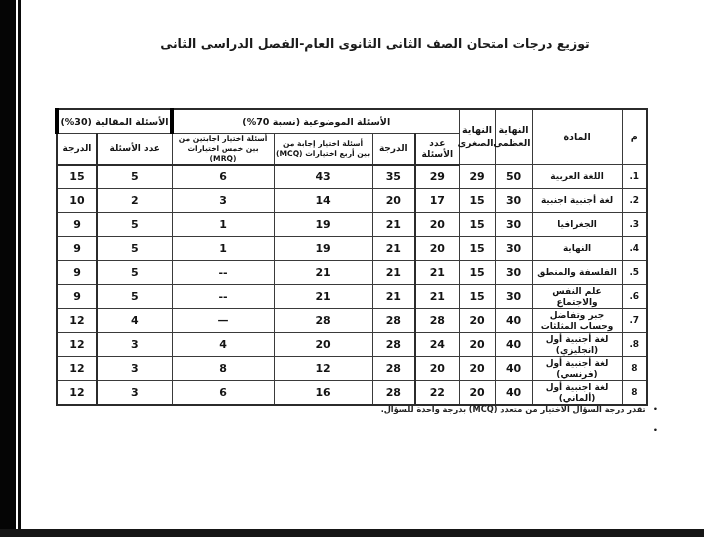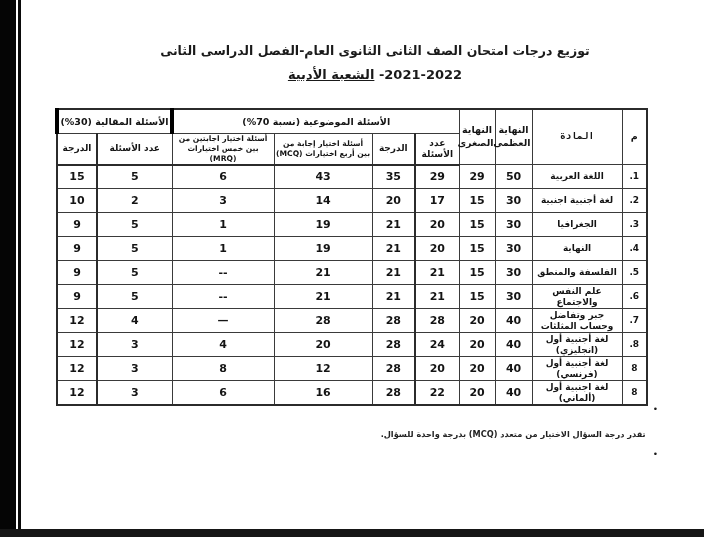--- a/index.html
+++ b/index.html
@@ -4,56 +4,55 @@
 <style>
   html,body{margin:0;padding:0;}
   body{
     width:704px;height:537px;position:relative;overflow:hidden;
     background:#ffffff;font-family:"DejaVu Sans",sans-serif;color:#1a1a1a;
   }
   .left-bar{position:absolute;left:0;top:0;width:16px;height:537px;background:#050505;}
   .left-line{position:absolute;left:18px;top:0;width:3px;height:537px;background:#0a0a0a;}
   .bottom-bar{position:absolute;left:0;top:529px;width:704px;height:8px;background:#161616;}
 
-  .titles{position:absolute;top:43px;left:70px;width:610px;text-align:center;direction:rtl;}
+  .titles{position:absolute;top:36px;left:70px;width:610px;text-align:center;direction:rtl;}
   .title-1{font-size:12.5px;font-weight:bold;letter-spacing:.2px;}
   .title-2{font-size:13px;font-weight:bold;margin-top:9px;}
   .title-2 .u{text-decoration:underline;}
 
   .table-wrap{position:absolute;top:108px;left:55px;}
   table{border-collapse:collapse;direction:rtl;table-layout:fixed;width:590px;border:2px solid #2b2b2b;}
   th,td{border:1px solid #3a3a3a;text-align:center;vertical-align:middle;padding:0 1px;font-weight:bold;color:#141414;}
   thead th{font-size:9px;line-height:1.2;}
   tr.h1 th{height:23px;font-size:9.5px;}
   tr.h2 th{height:27px;border-bottom:2px solid #2b2b2b;}
   th.mcq-label,th.mrq-label{font-size:7.6px;line-height:1.3;}
   th.minmax{font-size:8.6px;line-height:1.35;}
-  th.subject-h{font-size:10px;font-family:Liberation Mono, monospace;}
+  th.subject-h{font-size:10px;}
   td{font-size:11px;height:21px;line-height:1.1;}
   td.c-num{font-size:9px;direction:ltr;unicode-bidi:isolate;}
   td.c-subject{font-size:9px;line-height:1.15;padding:1px 2px;text-align:center;}
   .sep-a{border-left:2px solid #2b2b2b;}   
   .sep-b{border-left:2px solid #2b2b2b;}   
   th.grp{border-left:4px solid #000000;border-radius:7px;}
 
   .footnotes{position:absolute;top:404px;right:46px;width:470px;direction:rtl;text-align:right;}
   .footnote{display:flex;flex-direction:row;gap:7px;align-items:flex-start;margin-bottom:9px;}
   .bullet{font-size:9px;line-height:1.3;}
-  .fn-text{font-size:8.2px;font-weight:bold;line-height:1.3;color:#222;margin-top:25px;}
+  .fn-text{font-size:8.2px;font-weight:bold;line-height:1.3;color:#222;}
 </style>
 </head>
 <body>
 
 <div class="left-bar"></div>
 <div class="left-line"></div>
 <div class="bottom-bar"></div>
 
 <div class="titles">
   <div class="title-1">توزيع درجات امتحان الصف الثانى الثانوى العام-الفصل الدراسى الثانى</div>
-  <div class="title-2"><span>2021-2022-</span> <span class="u">الشعبة الأدبية</span></div>
 </div>
 
 <div class="table-wrap">
   <table>
     <colgroup>
       <col style="width:25px">
         <col style="width:90px">
         <col style="width:37px">
         <col style="width:36px">
       <col style="width:44px">

